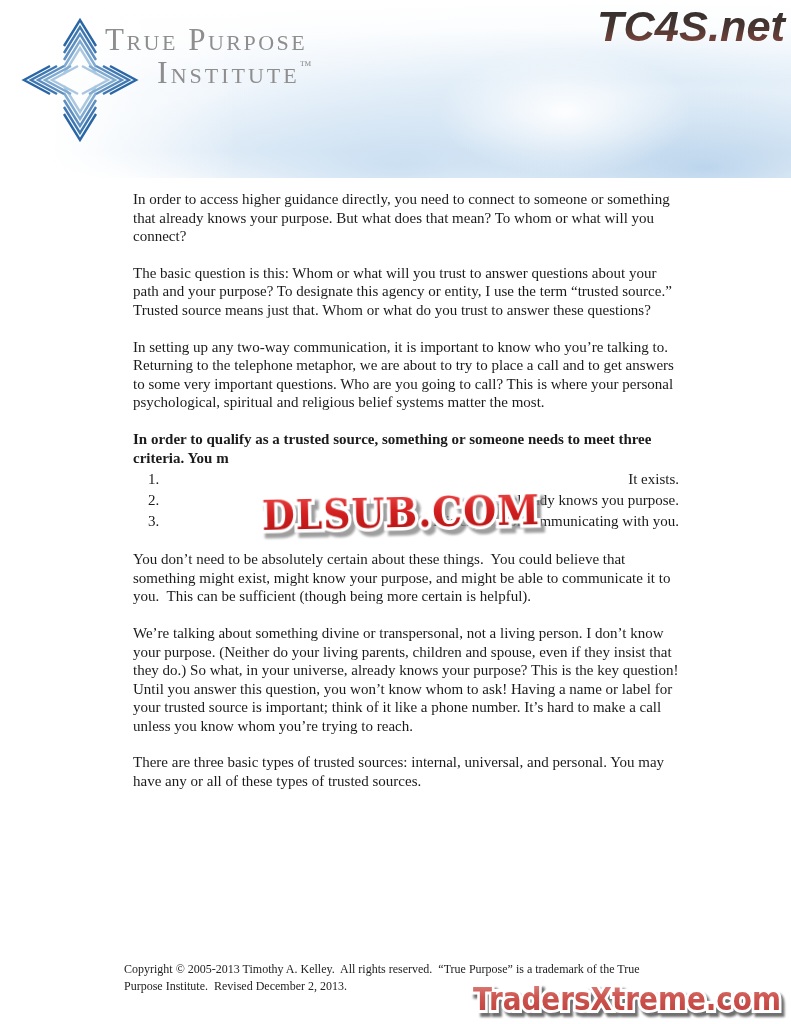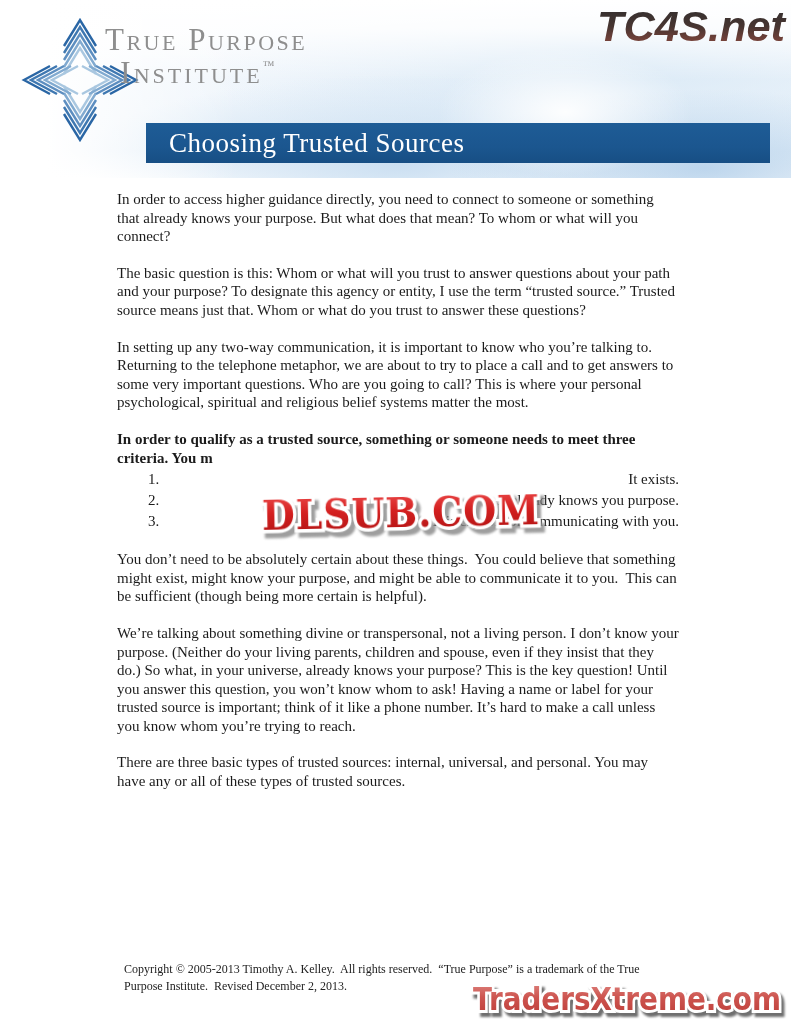--- a/index.html
+++ b/index.html
@@ -15,33 +15,33 @@
       linear-gradient(to bottom,#fff 0%,rgba(255,255,255,.85) 16%,rgba(255,255,255,0) 45%),
       radial-gradient(ellipse 170px 85px at 565px 112px,rgba(255,255,255,.95),rgba(255,255,255,0) 75%),
       radial-gradient(ellipse 340px 105px at 705px 168px,rgba(183,210,235,.9),rgba(183,210,235,0) 75%),
       radial-gradient(ellipse 430px 120px at 400px 165px,rgba(196,219,240,.85),rgba(196,219,240,0) 75%),
       radial-gradient(ellipse 520px 160px at 620px 55px,rgba(214,231,245,.9),rgba(214,231,245,0) 80%),
       linear-gradient(to bottom,#f9fbfe 0%,#ebf3fa 85%,rgba(235,243,250,0) 100%);
   }
   .logo-star{position:absolute;left:2px;top:2px;}
   .logo-text{position:absolute;left:96px;top:24px;color:#8e8e8e;line-height:1.04;padding-left:9px;}
   .logo-line1{font-variant:small-caps;font-size:31px;letter-spacing:2.5px;}
-  .logo-line2{font-variant:small-caps;font-size:32px;letter-spacing:3px;margin-left:15px;}
+  .logo-line2{font-variant:small-caps;font-size:32px;letter-spacing:3px;margin-left:52px;}
   .tm{font-size:12px;vertical-align:14px;letter-spacing:0;}
   .titlebar{
     position:absolute;left:146px;top:123px;width:624px;height:40px;
     background:linear-gradient(to bottom,#1e5c96 0%,#1b568f 60%,#174e84 100%);
     color:#ffffff;font-size:27px;line-height:40px;padding-left:23px;
     box-sizing:border-box;letter-spacing:.5px;
   }
   .content{
     position:absolute;left:117px;top:190px;width:562px;
     font-size:15px;line-height:18.6px;color:#1b1b1b;
   }
-  .content p{margin:0 0 18px 0;white-space:pre-wrap;}
+  .content p{margin:0 0 18px 16px;white-space:pre-wrap;}
   .content p.intro{margin-bottom:0;font-weight:bold;}
   .content ol{margin:2px 0 18px 0;padding-left:46px;}
   .content li{padding-left:4px;line-height:21px;text-align:right;}
   .wm-top{position:absolute;right:3px;top:3px;font-style:italic;}
   .wm-mid{position:absolute;left:248px;top:482px;transform:rotate(-1.2deg);}
   .wm-mid svg{filter:drop-shadow(4px 5px 1px rgba(125,125,125,.75));}
   .wm-bottom{position:absolute;right:1px;top:974px;}
   .wm-bottom svg{filter:drop-shadow(3px 4px 1px rgba(75,75,75,.8));}
   .footer{
     position:absolute;left:124px;top:961px;width:556px;
@@ -94,23 +94,20 @@
           <stop offset="0%" stop-color="#2e2e2e"></stop>
           <stop offset="50%" stop-color="#473531"></stop>
           <stop offset="80%" stop-color="#74423a"></stop>
           <stop offset="100%" stop-color="#9c736a"></stop>
         </linearGradient>
       </defs>
       <text x="197" y="38" text-anchor="end" textLength="188" lengthAdjust="spacingAndGlyphs" font-family="Liberation Sans, sans-serif" font-weight="bold" font-size="42" fill="url(#tcGrad)">TC4S.net</text>
     </svg>
   </div>
 
-  <div class="titlebar">
-    <span>Choosing Trusted Sources</span>
-  </div>
 
   <div class="content">
     <p>In order to access higher guidance directly, you need to connect to someone or something that already knows your purpose. But what does that mean? To whom or what will you connect?</p>
     <p>The basic question is this: Whom or what will you trust to answer questions about your path and your purpose? To designate this agency or entity, I use the term “trusted source.” Trusted source means just that. Whom or what do you trust to answer these questions?</p>
     <p>In setting up any two-way communication, it is important to know who you’re talking to. Returning to the telephone metaphor, we are about to try to place a call and to get answers to some very important questions. Who are you going to call? This is where your personal psychological, spiritual and religious belief systems matter the most.</p>
     <p class="intro">In order to qualify as a trusted source, something or someone needs to meet three criteria. You m</p>
     <ol>
       <li>It exists.</li>
       <li>It already knows you purpose.</li>
       <li>It is capable of communicating with you.</li>

